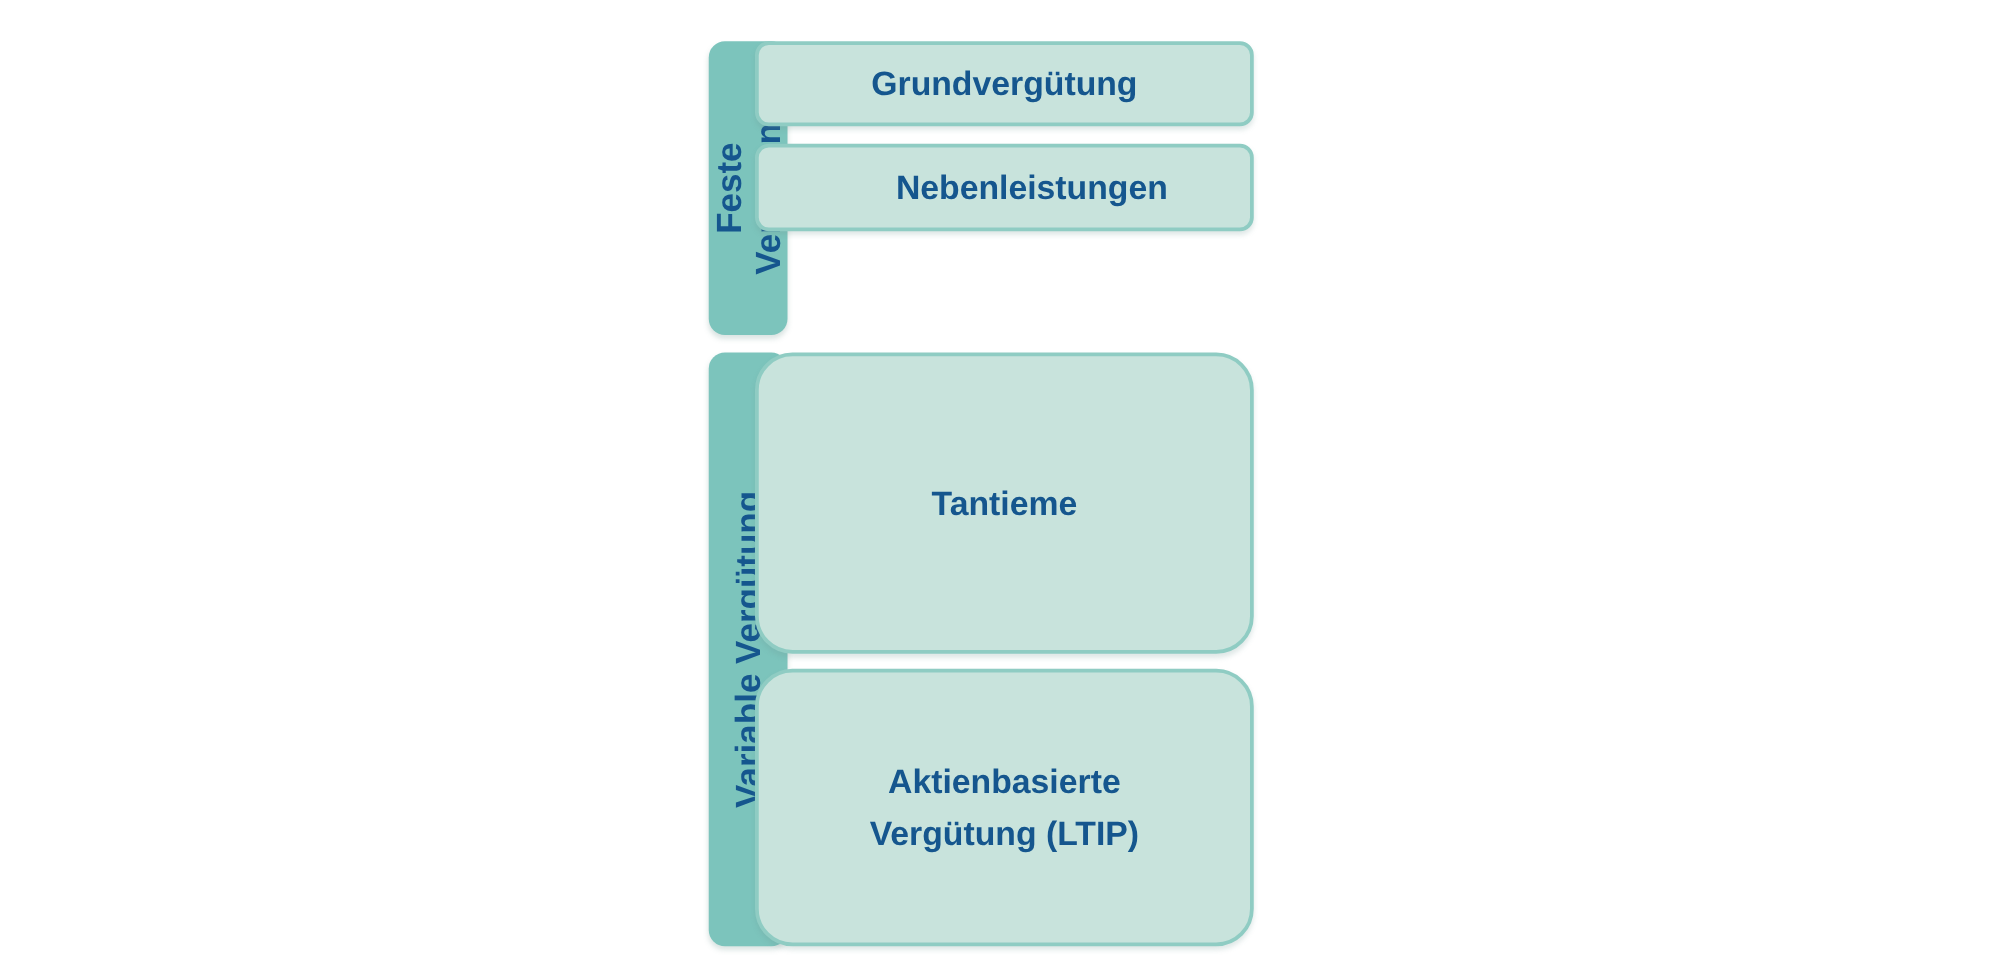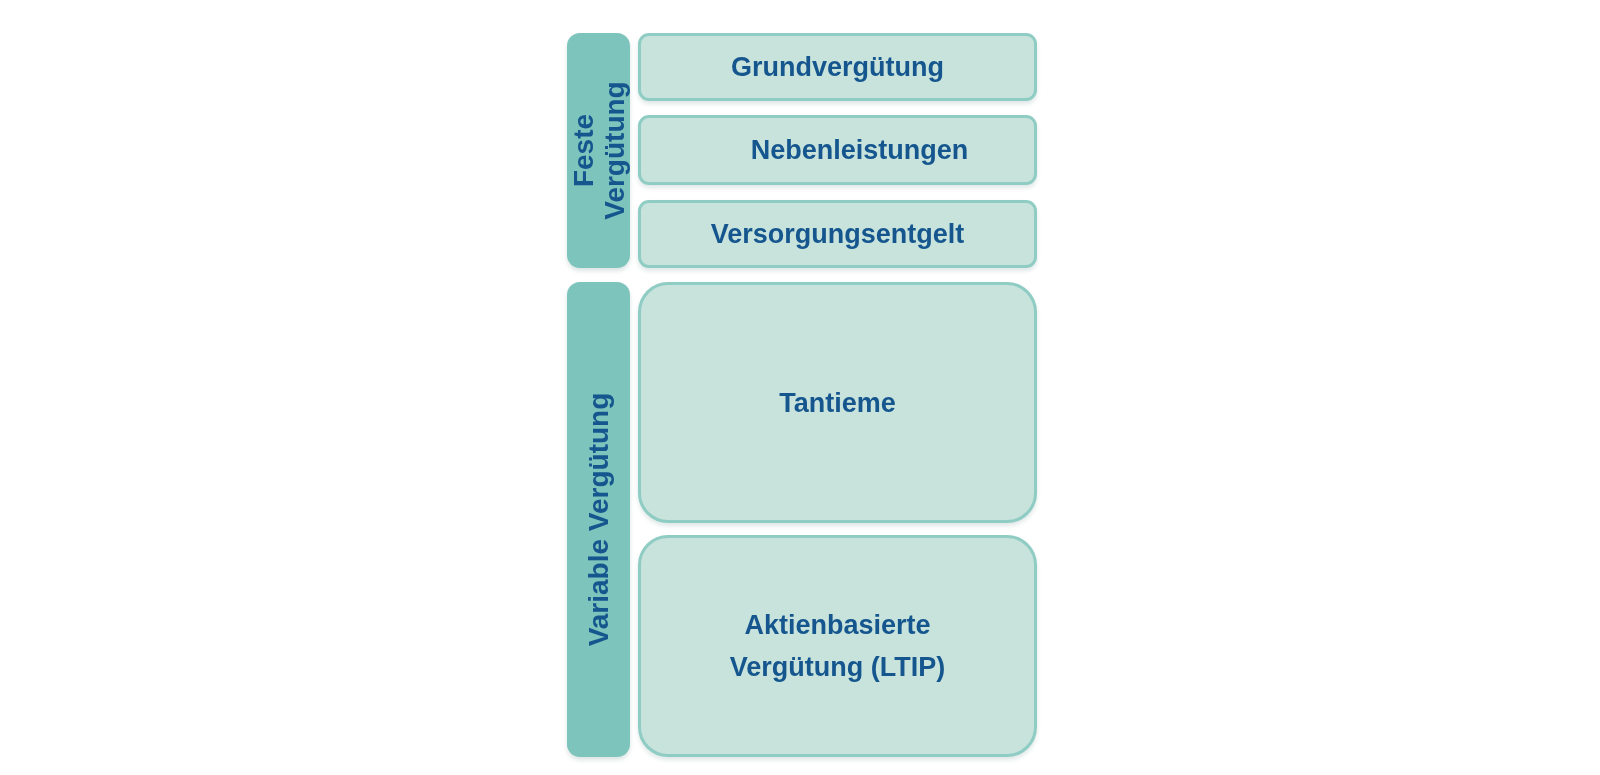--- a/index.html
+++ b/index.html
@@ -45,21 +45,21 @@
     width: 235px; height: 63px;
     left: 481px;  top: 119px;
   }
   .vlabel-variable {
     width: 475px; height: 63px;
     left: 361px;  top: 488px;
   }
 
   .box {
     position: absolute;
-    left: 638px;
+    left: 604px;
     width: 399px;
     box-sizing: border-box;
     background: #c8e3dc;
     border: 3px solid #8fccc3;
     display: flex;
     align-items: center;
     justify-content: center;
     box-shadow: 0 3px 4px rgba(110, 150, 145, 0.22);
   }
   .box-small { border-radius: 11px; }
@@ -90,23 +90,20 @@
 Vergütung</div>
 
   <div class="box box-small box-grund">
     <span class="box-label">Grundvergütung</span>
   </div>
 
   <div class="box box-small box-neben">
     <span class="box-label">Nebenleistungen</span>
   </div>
 
-  <div class="box box-small box-versorgung">
-    <span class="box-label">Versorgungsentgelt</span>
-  </div>
 
   <div class="sidebar sidebar-variable"></div>
   <div class="vlabel vlabel-variable">Variable Vergütung</div>
 
   <div class="box box-large box-tantieme">
     <span class="box-label">Tantieme</span>
   </div>
 
   <div class="box box-large box-aktien">
     <span class="box-label">Aktienbasierte

